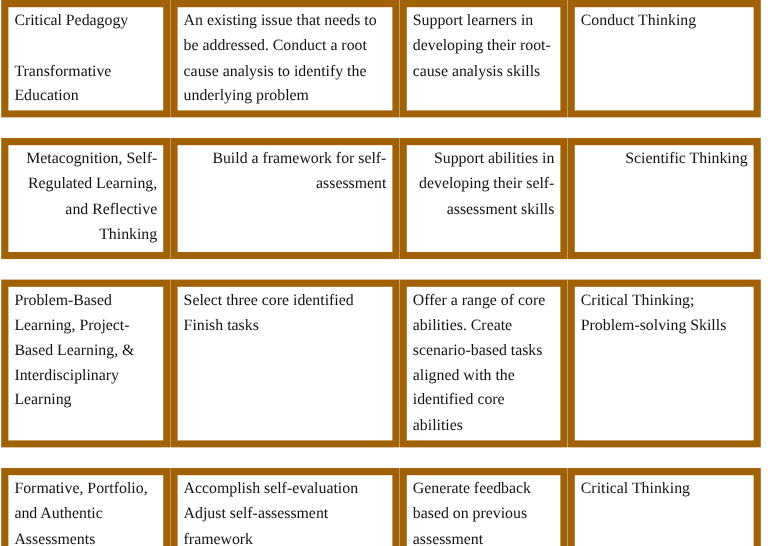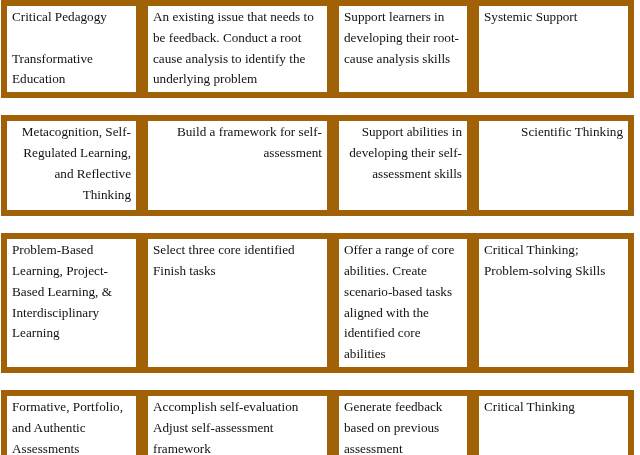--- a/index.html
+++ b/index.html
@@ -85,27 +85,27 @@
     </colgroup>
     <tbody>
 
       <tr class="band-1">
         <td class="cell">
             <span class="cell-text">Critical Pedagogy
 
 Transformative Education</span>
           </td>
         <td class="cell">
-            <span class="cell-text">An existing issue that needs to be feedback. Conduct a root cause analysis to identify the underlying problem</span>
+            <span class="cell-text">An existing issue that needs to be addressed. Conduct a root cause analysis to identify the underlying problem</span>
           </td>
         <td class="cell">
             <span class="cell-text">Support learners in developing their root-cause analysis skills</span>
           </td>
         <td class="cell">
-            <span class="cell-text">Systemic Support</span>
+            <span class="cell-text">Conduct Thinking</span>
           </td>
       </tr>
 
       <tr class="spacer-row">
         <td class="spacer"></td>
         <td class="spacer"></td>
         <td class="spacer"></td>
         <td class="spacer"></td>
       </tr>
 

